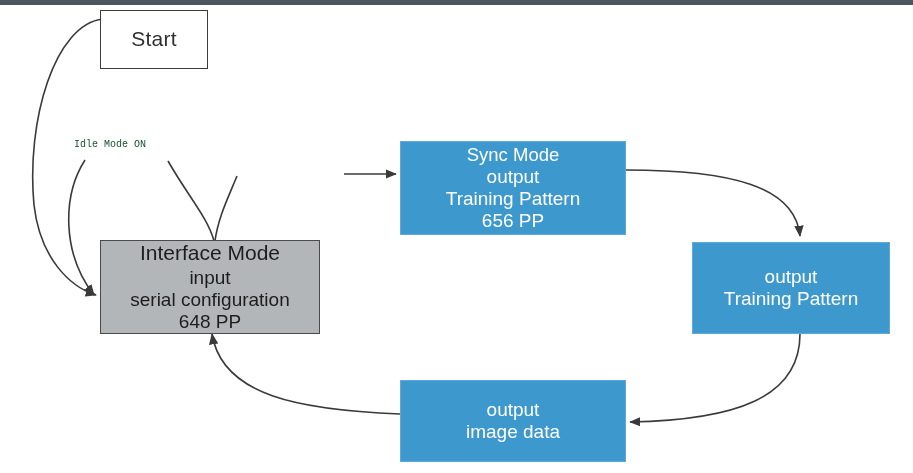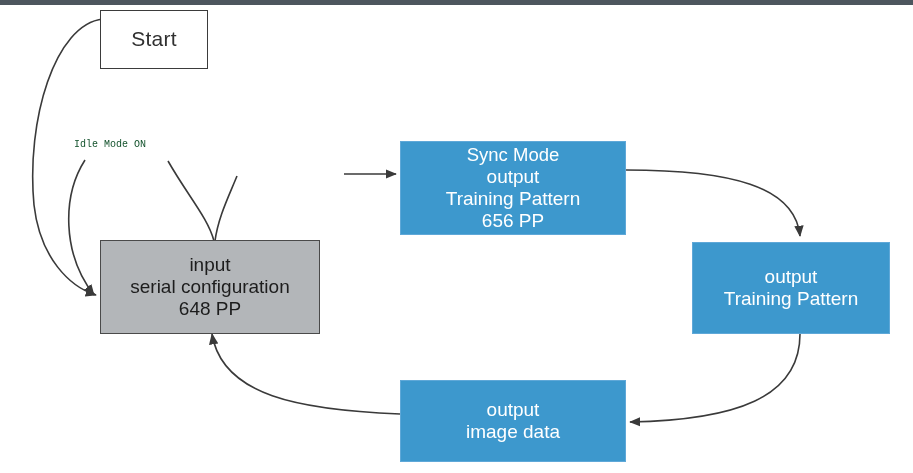--- a/index.html
+++ b/index.html
@@ -115,20 +115,21 @@
     <path d="M 800 334 C 800 398, 735 420, 630 422" fill="none" stroke="#3a3a3a" stroke-width="1.6" marker-end="url(#arrow)"></path>
 
     <path d="M 400 414 C 300 410, 222 396, 212 334" fill="none" stroke="#3a3a3a" stroke-width="1.6" marker-end="url(#arrow)"></path>
   </svg>
 
   <div class="node node-start" style="left:100px; top:10px; width:108px; height:59px;">
     <div class="title">Start</div>
   </div>
 
   <div class="node node-gray" style="left:100px; top:240px; width:220px; height:94px;">
+    <div class="title">Interface Mode</div>
     <div class="sub">input</div>
     <div class="sub">serial configuration</div>
     <div class="sub">648 PP</div>
   </div>
 
   <div class="node node-blue" style="left:400px; top:134px; width:226px; height:94px;margin-top:7px;">
     <div class="title">Sync Mode</div>
     <div class="sub">output</div>
     <div class="sub">Training Pattern</div>
     <div class="sub">656 PP</div>

